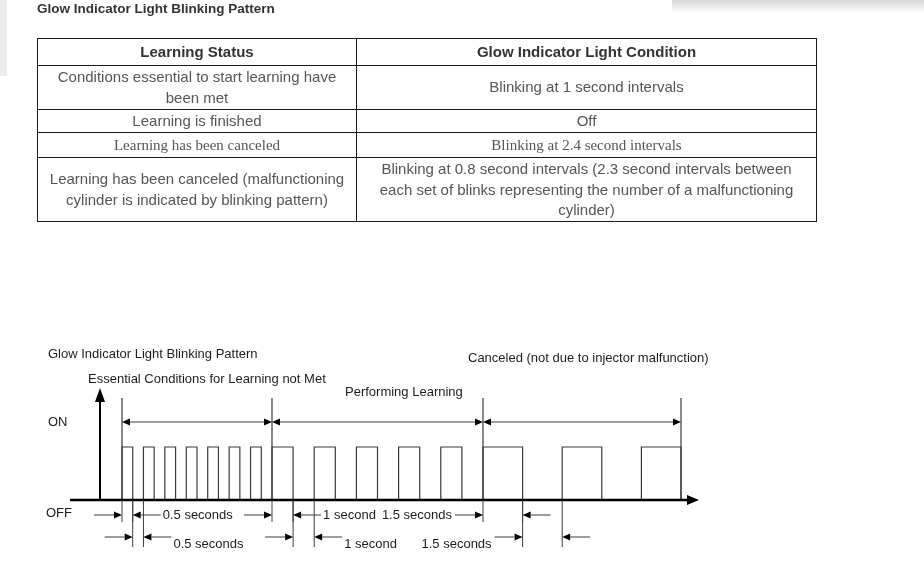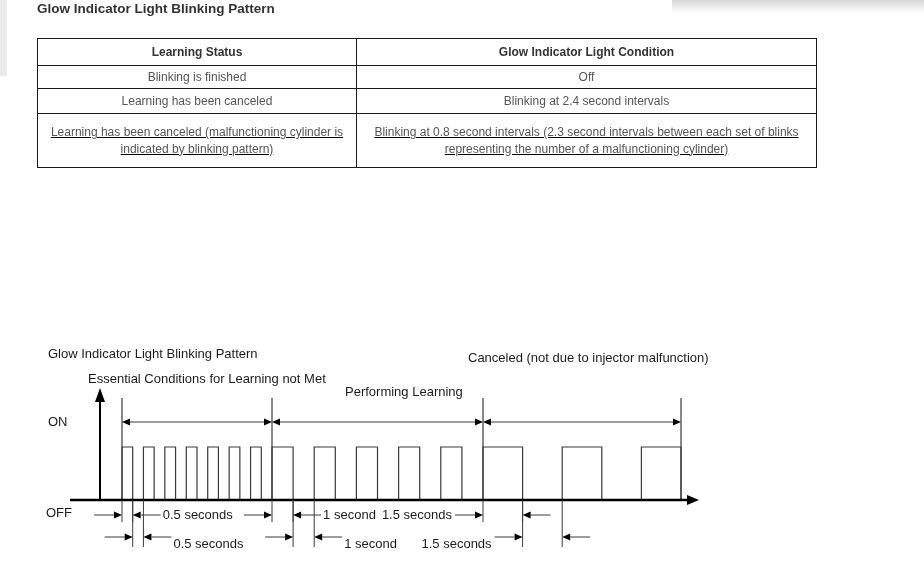--- a/index.html
+++ b/index.html
@@ -9,21 +9,21 @@
   }
   .top-shadow{position:absolute;left:672px;top:0;width:252px;height:13px;
     background:linear-gradient(#d7d7d7,#ffffff);}
   .left-artifact{position:absolute;left:0;top:0;width:7px;height:76px;background:#ebebeb;}
   .page-title{position:absolute;left:37px;top:1px;font-size:13.5px;font-weight:700;color:#333;}
   table.status-table{
     position:absolute;left:37px;top:38px;width:779px;border-collapse:collapse;table-layout:fixed;
   }
   table.status-table th, table.status-table td{
     border:1px solid #1a1a1a;text-align:center;vertical-align:middle;
-    font-size:12px;line-height:1.35;padding:1px 10px;color:#555;
+    font-size:15px;line-height:1.35;padding:1px 10px;color:#555;
   }
   table.status-table th{color:#333;font-weight:700;}
   .diagram-wrap{position:absolute;left:0;top:330px;width:924px;height:235px;}
   svg text{fill:#1c1c1c;font-family:"Liberation Sans", sans-serif;}
 </style>
 </head>
 <body>
 
 <div class="top-shadow"></div>
 <div class="left-artifact"></div>
@@ -35,29 +35,33 @@
       <col style="width:319px">
       <col style="width:460px">
     </colgroup>
   <thead>
       <tr style="height:27px">
         <th>Learning Status</th>
         <th>Glow Indicator Light Condition</th>
       </tr>
     </thead>
   <tbody>
+      <tr style="height: 44px;">
+        <td>Conditions essential to start learning have been met</td>
+        <td>Blinking at 1 second intervals</td>
+      </tr>
       <tr style="height: 23px;">
-        <td>Blinking is finished</td>
+        <td>Learning is finished</td>
         <td>Off</td>
       </tr>
-      <tr style="height: 25px;">
+      <tr style="height: 25px; font-family: Liberation Serif, serif;">
         <td>Learning has been canceled</td>
         <td>Blinking at 2.4 second intervals</td>
       </tr>
-      <tr style="height: 54px; text-decoration: underline;">
+      <tr style="height: 54px;">
         <td>Learning has been canceled (malfunctioning cylinder is indicated by blinking pattern)</td>
         <td>Blinking at 0.8 second intervals (2.3 second intervals between each set of blinks representing the number of a malfunctioning cylinder)</td>
       </tr>
     </tbody>
 </table>
 
 <div class="diagram-wrap">
   <svg id="diagram" width="924" height="235" viewBox="0 0 924 235">
       <text x="48" y="28" font-size="13" text-anchor="start">Glow Indicator Light Blinking Pattern</text>
       <text x="88" y="53" font-size="13" text-anchor="start">Essential Conditions for Learning not Met</text>

